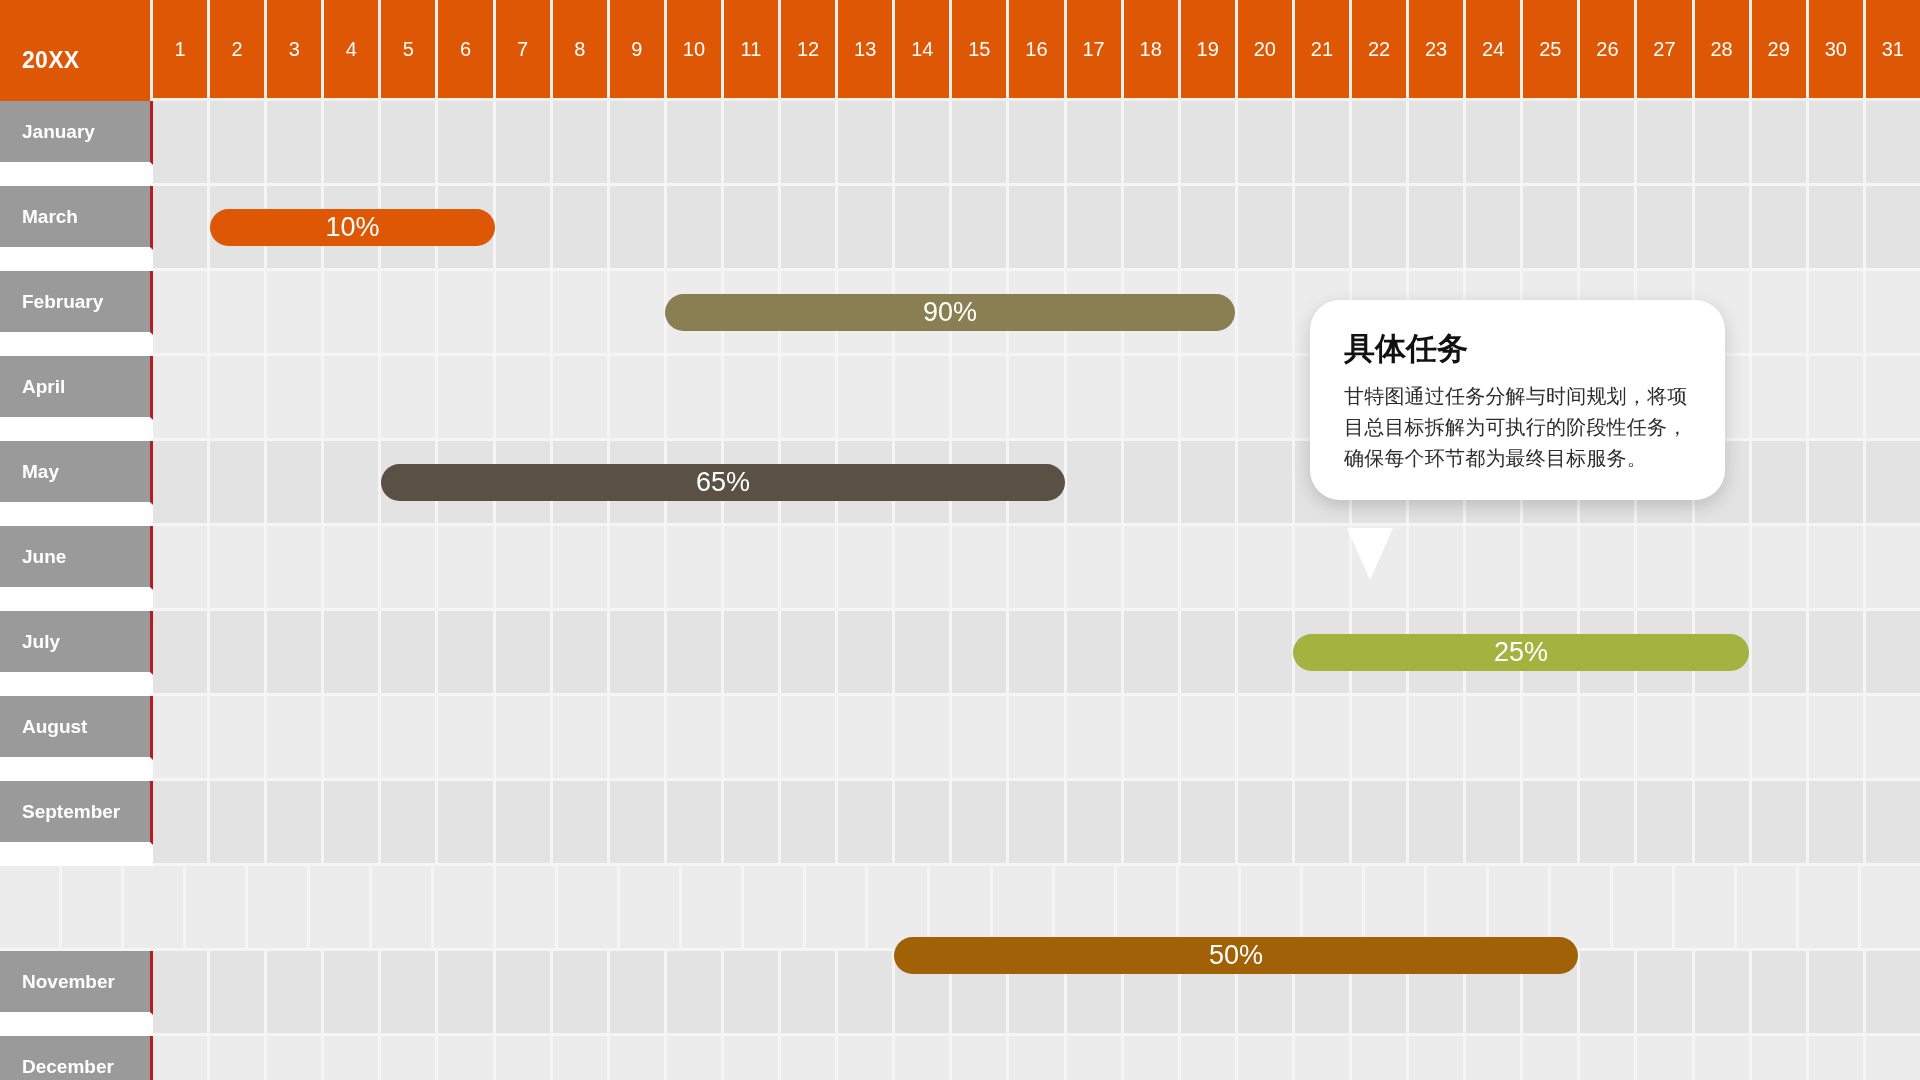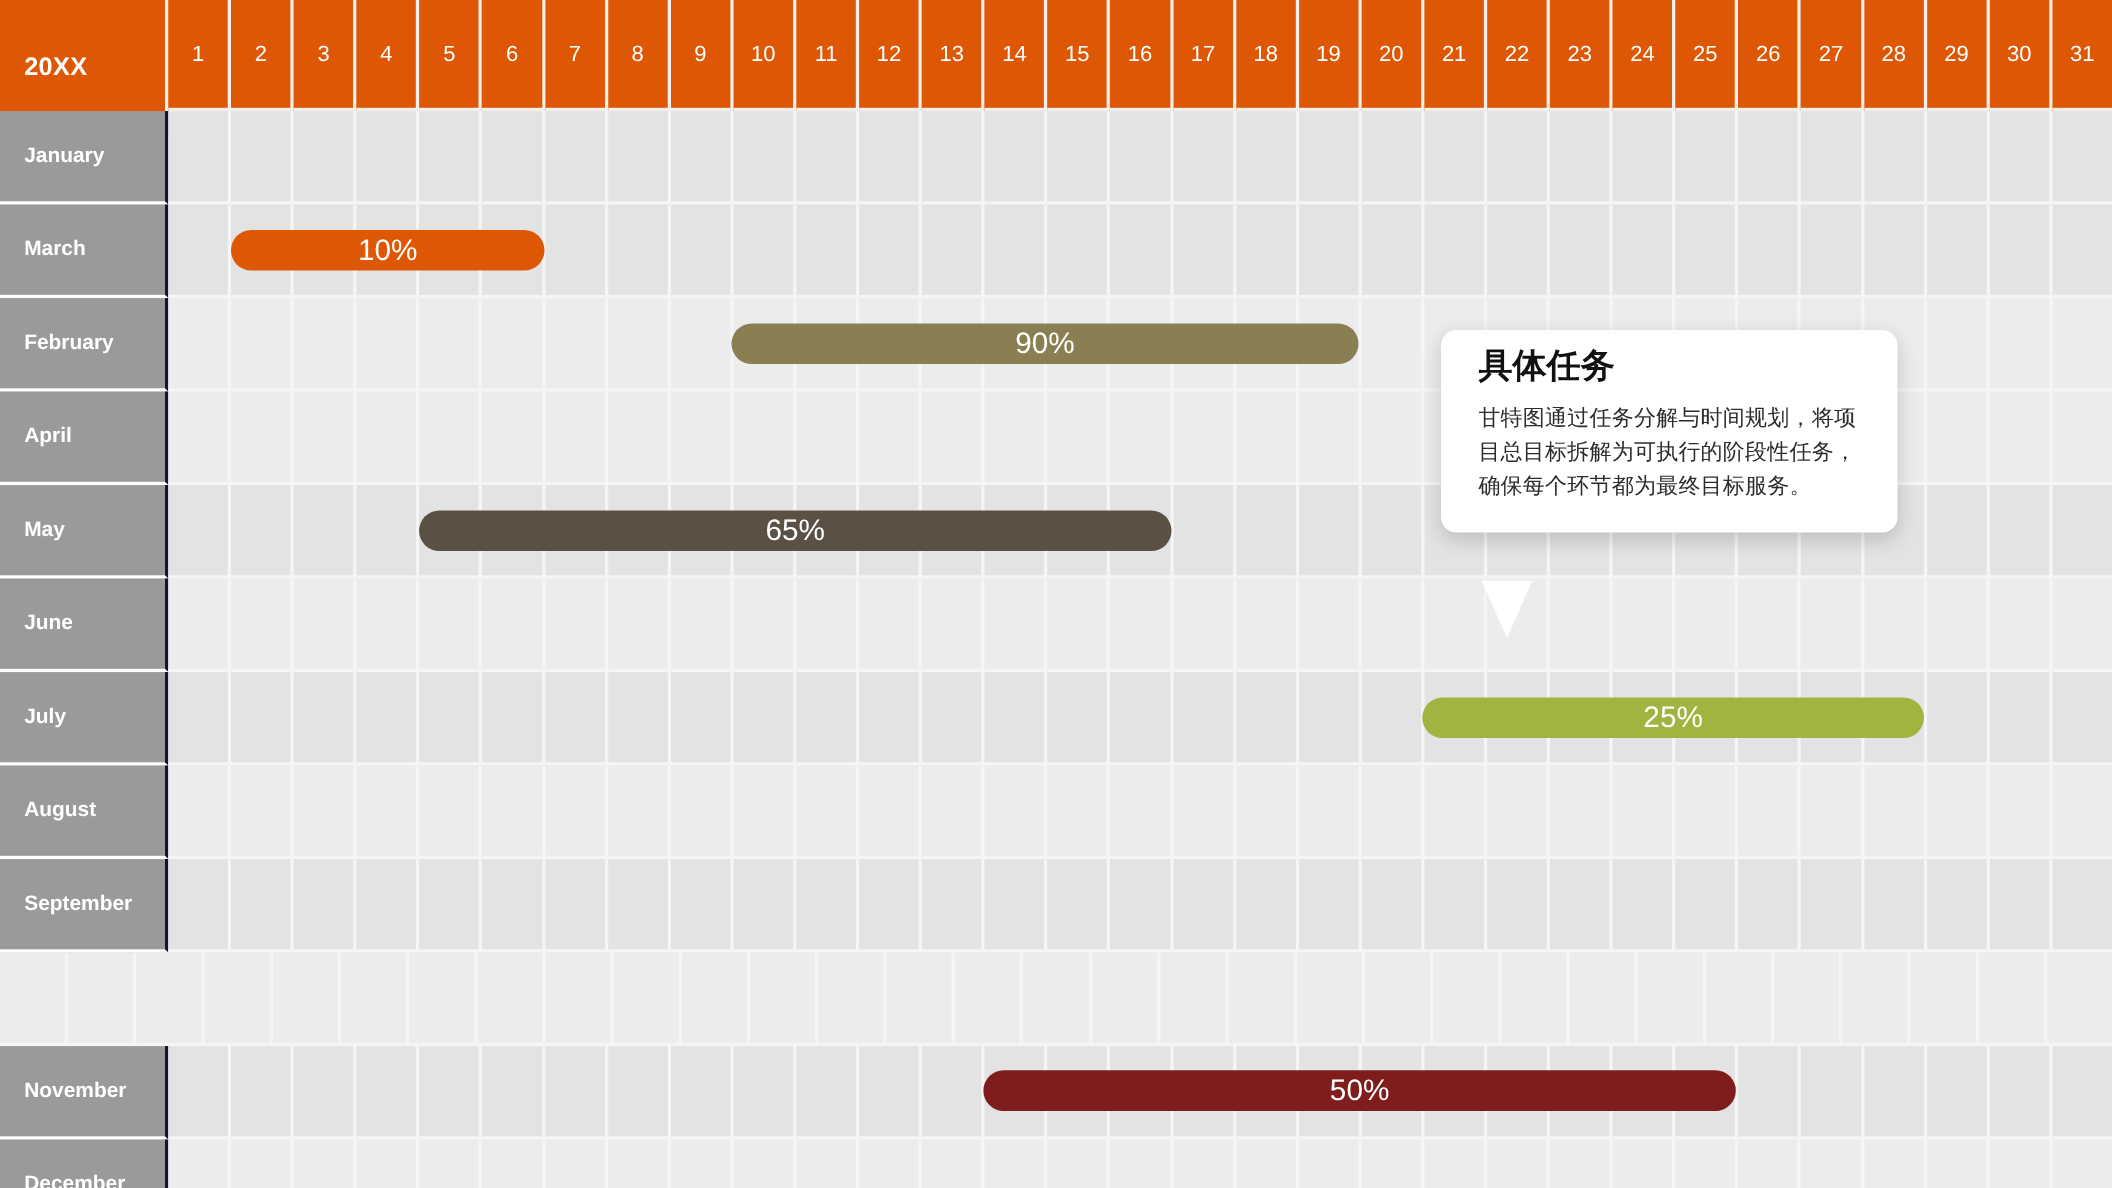--- a/index.html
+++ b/index.html
@@ -77,31 +77,31 @@
   .month-row {
     position: relative;
     width: 1920px;
     height: 85px;
     display: flex;
     box-sizing: border-box;
   }
   .month-label {
     width: 153px;
     min-width: 153px;
-    height: 85px;
+    height: 64px;
     background: #9a9a9a;
     color: #ffffff;
     font-size: 19px;
     font-weight: bold;
     display: flex;
     align-items: center;
     padding-left: 22px;
     box-sizing: border-box;
     border-bottom: 3px solid #ffffff;
-    border-right: 3px solid #0f172a;
+    border-right: 3px solid #b91c1c;
   }
   .row-track {
     position: relative;
     flex: 1;
     height: 85px;
     display: flex;
     box-sizing: border-box;
   }
   .row-track.band-a { background: #e3e3e3; }
   .row-track.band-b { background: #ececec; }
@@ -134,24 +134,24 @@
     color: #ffffff;
     font-size: 27px;
     pointer-events: auto;
     box-sizing: border-box;
   }
 
   
   .callout {
     position: absolute;
     background: #ffffff;
-    border-radius: 14px;
+    border-radius: 30px;
     box-shadow: 0 6px 18px rgba(0,0,0,0.17);
     box-sizing: border-box;
-    padding: 14px 34px 26px 34px;
+    padding: 30px 34px 26px 34px;
   }
   .callout-title {
     font-size: 31px;
     font-weight: bold;
     color: #111111;
     margin: 0 0 14px 0;
     line-height: 1.2;
   }
   .callout-body {
     font-size: 20px;
@@ -643,21 +643,21 @@
           <div class="track-cell"></div>
         </div>
       </div>
     </div>
 
   <div class="bars-layer">
       <div class="task-bar" style="left: 57px; width: 285px; top: 108px; background: rgb(222, 87, 5);">10%</div>
       <div class="task-bar" style="left: 512px; width: 570px; top: 193px; background: rgb(138, 127, 82);">90%</div>
       <div class="task-bar" style="left: 228px; width: 684px; top: 363px; background: rgb(90, 80, 68);">65%</div>
       <div class="task-bar" style="left: 1140px; width: 456px; top: 533px; background: rgb(162, 179, 63);">25%</div>
-      <div class="task-bar" style="left: 741px; width: 684px; top: 872px; background: #7f1d1d;">50%</div>
+      <div class="task-bar" style="left: 741px; width: 684px; top: 836px; background: #a16207;">50%</div>
     </div>
 
   <div class="callout" id="callout-box" style="left: 1310px; top: 300px; width: 415px;">
     <div class="callout-title">具体任务</div>
     <div class="callout-body">甘特图通过任务分解与时间规划，将项目总目标拆解为可执行的阶段性任务，确保每个环节都为最终目标服务。</div>
   </div>
   <div class="callout-tail" id="callout-tail" style="left: 1347px; top: 528px;"></div>
 
 </div>
 

